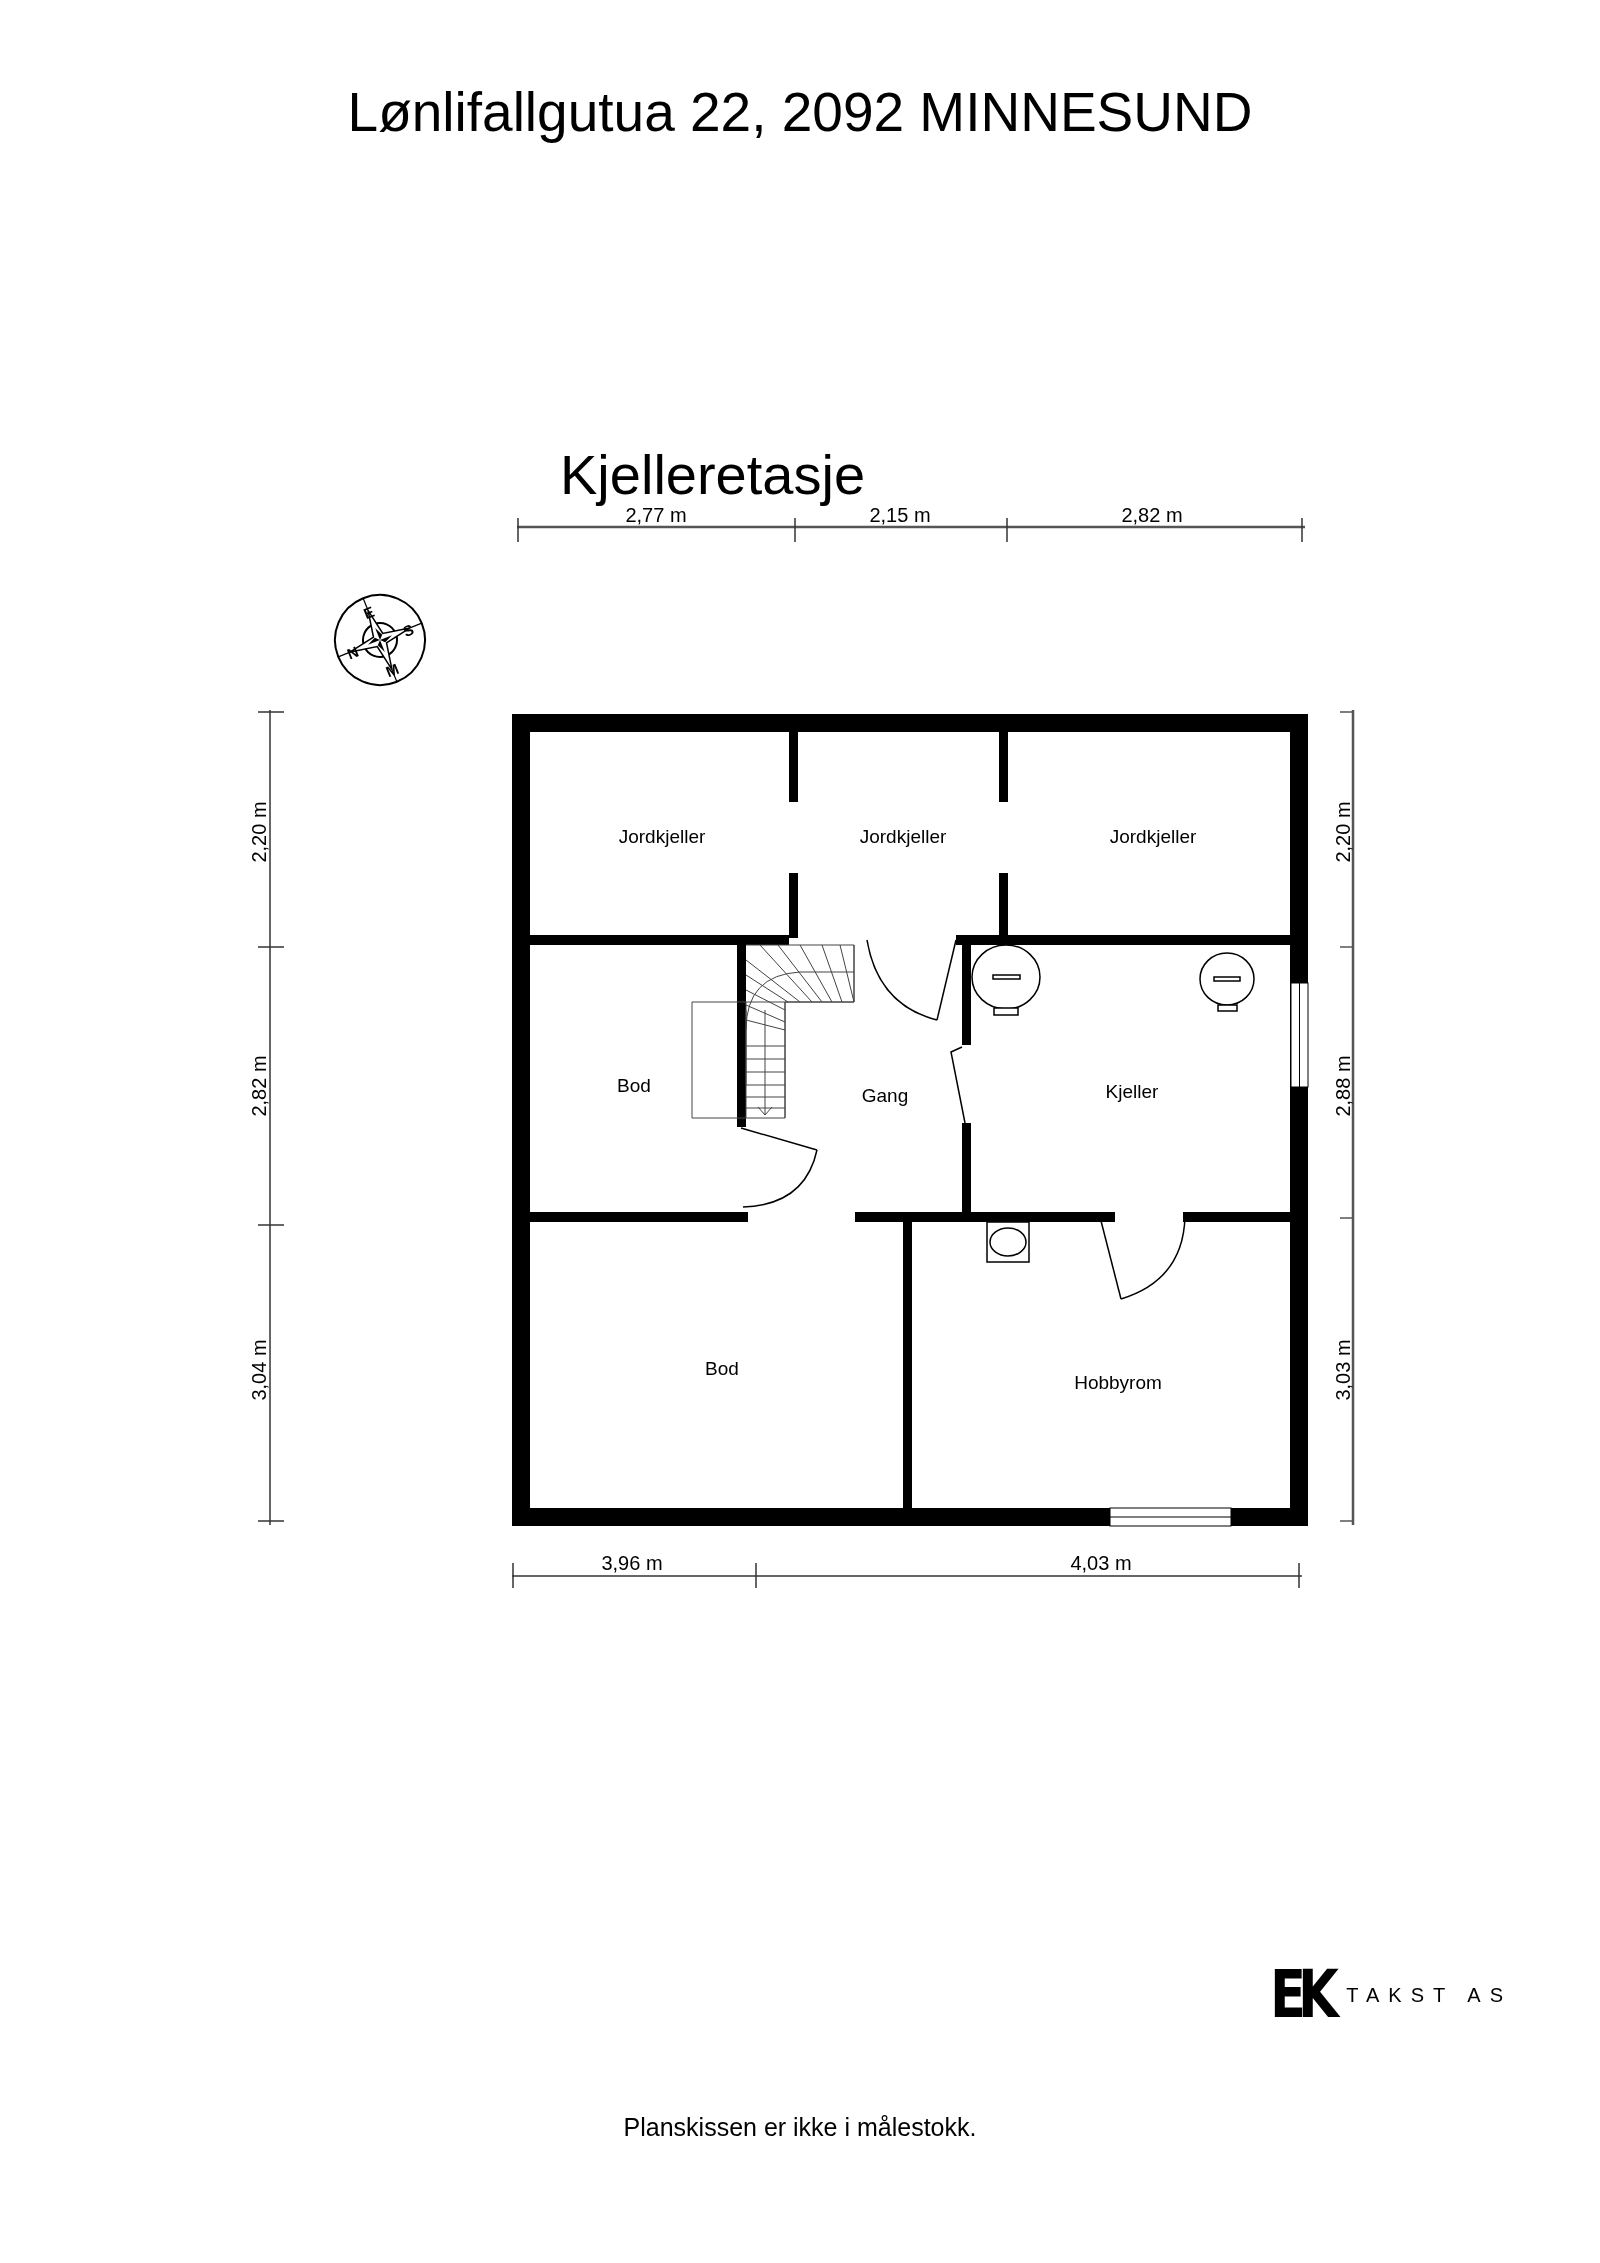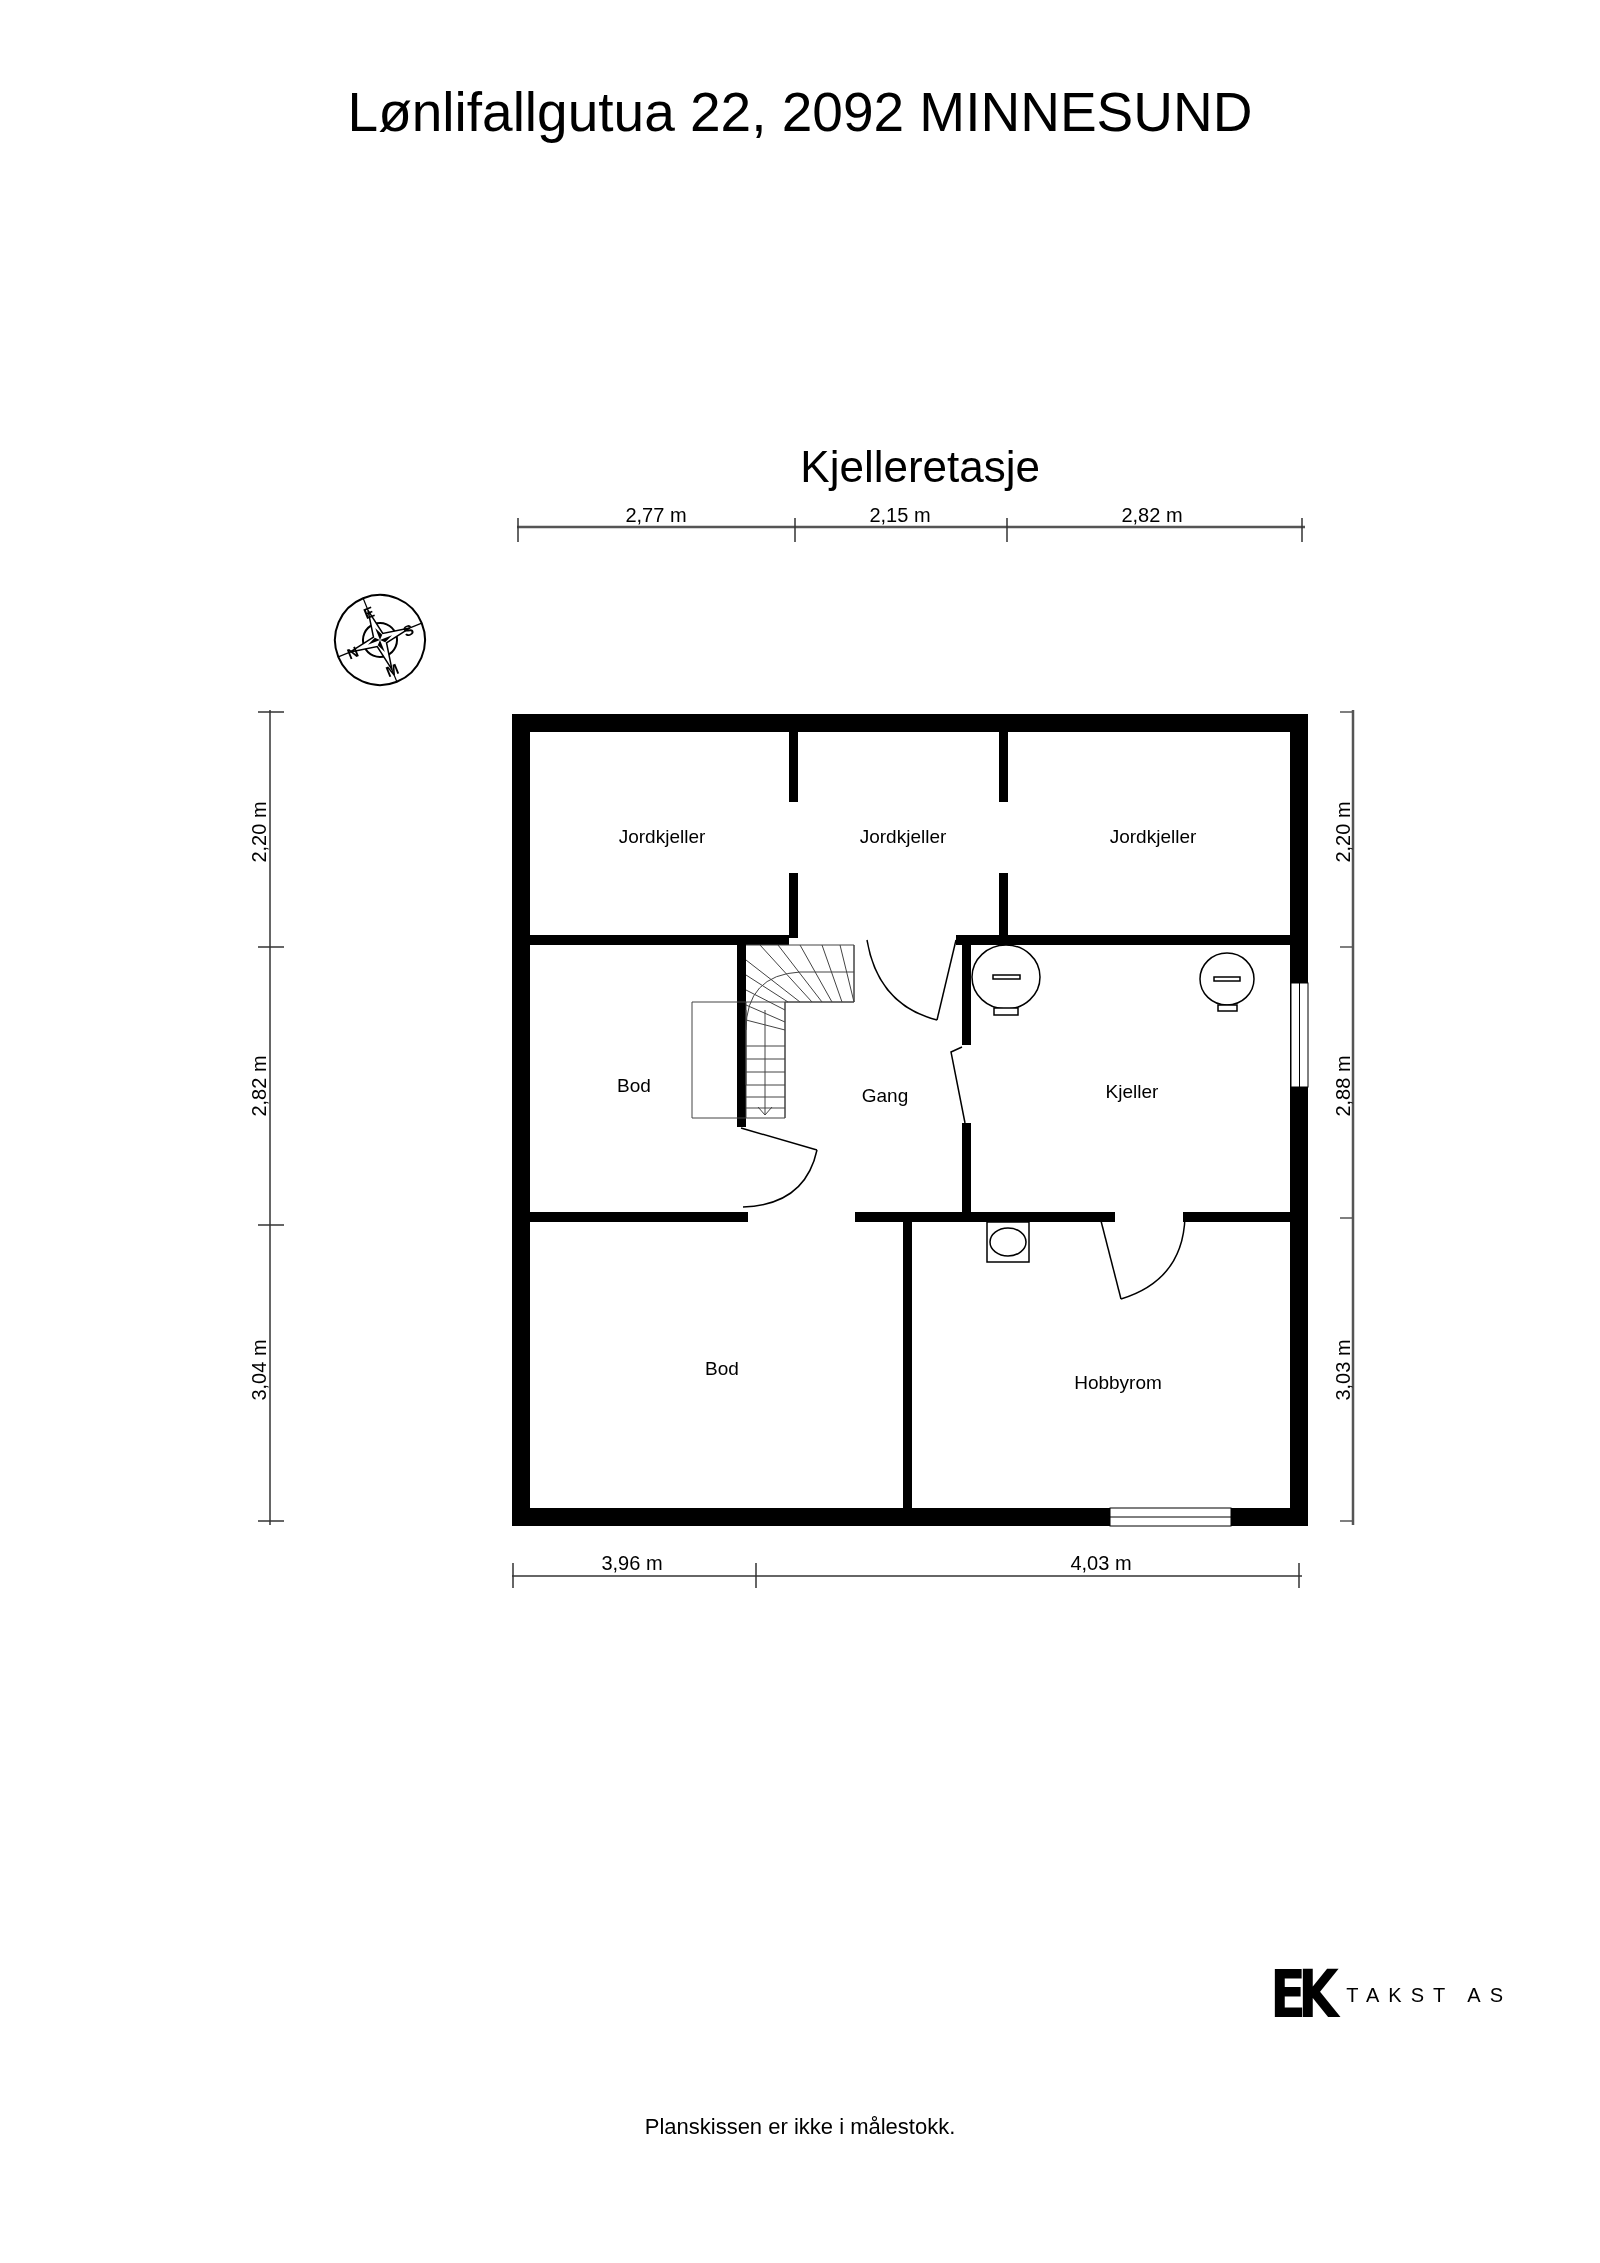--- a/index.html
+++ b/index.html
@@ -1,28 +1,28 @@
 <!DOCTYPE html>
 <html><head>
 <meta charset="utf-8">
 <style>
   html, body { margin: 0; padding: 0; background: #ffffff; }
   body { width: 1600px; height: 2263px; position: relative; overflow: hidden;
          font-family: "Liberation Sans", sans-serif; color: #000; }
   .title { position: absolute; left: 0; top: 80px; width: 1600px; text-align: center;
            font-size: 55px; font-weight: 400; letter-spacing: 0px; }
-  .floor-title { position: absolute; left: 560px; top: 442px; width: 480px; text-align: right;
-                 font-size: 44px; }
+  .floor-title { position: absolute; left: 560px; top: 442px; width: 480px; text-align: left;
+                 font-size: 56px; }
   svg.plan { position: absolute; left: 0; top: 0; }
   .logo { position: absolute; left: 1270px; top: 1965px; display: flex; align-items: center; }
   .logo-mark { font-size: 66px; font-weight: 700; letter-spacing: -10px; line-height: 60px;
                font-family: "DejaVu Sans", sans-serif; transform: scaleX(0.8); transform-origin: left bottom; }
   .logo-text { font-size: 20px; letter-spacing: 9px; margin-left: 0; line-height: 30px; font-weight: 400; }
   .footer { position: absolute; left: 0; top: 2115px; width: 1600px; text-align: center;
-            font-size: 22px; line-height: 24px; }
+            font-size: 25px; line-height: 24px; }
   .footer div { white-space: nowrap; }
   text { font-family: "Liberation Sans", sans-serif; }
 </style>
 </head>
 <body>
 
 <div class="title">Lønlifallgutua 22, 2092 MINNESUND</div>
 <div class="floor-title">Kjelleretasje</div>
 
 <svg class="plan" width="1600" height="2263" viewBox="0 0 1600 2263">

